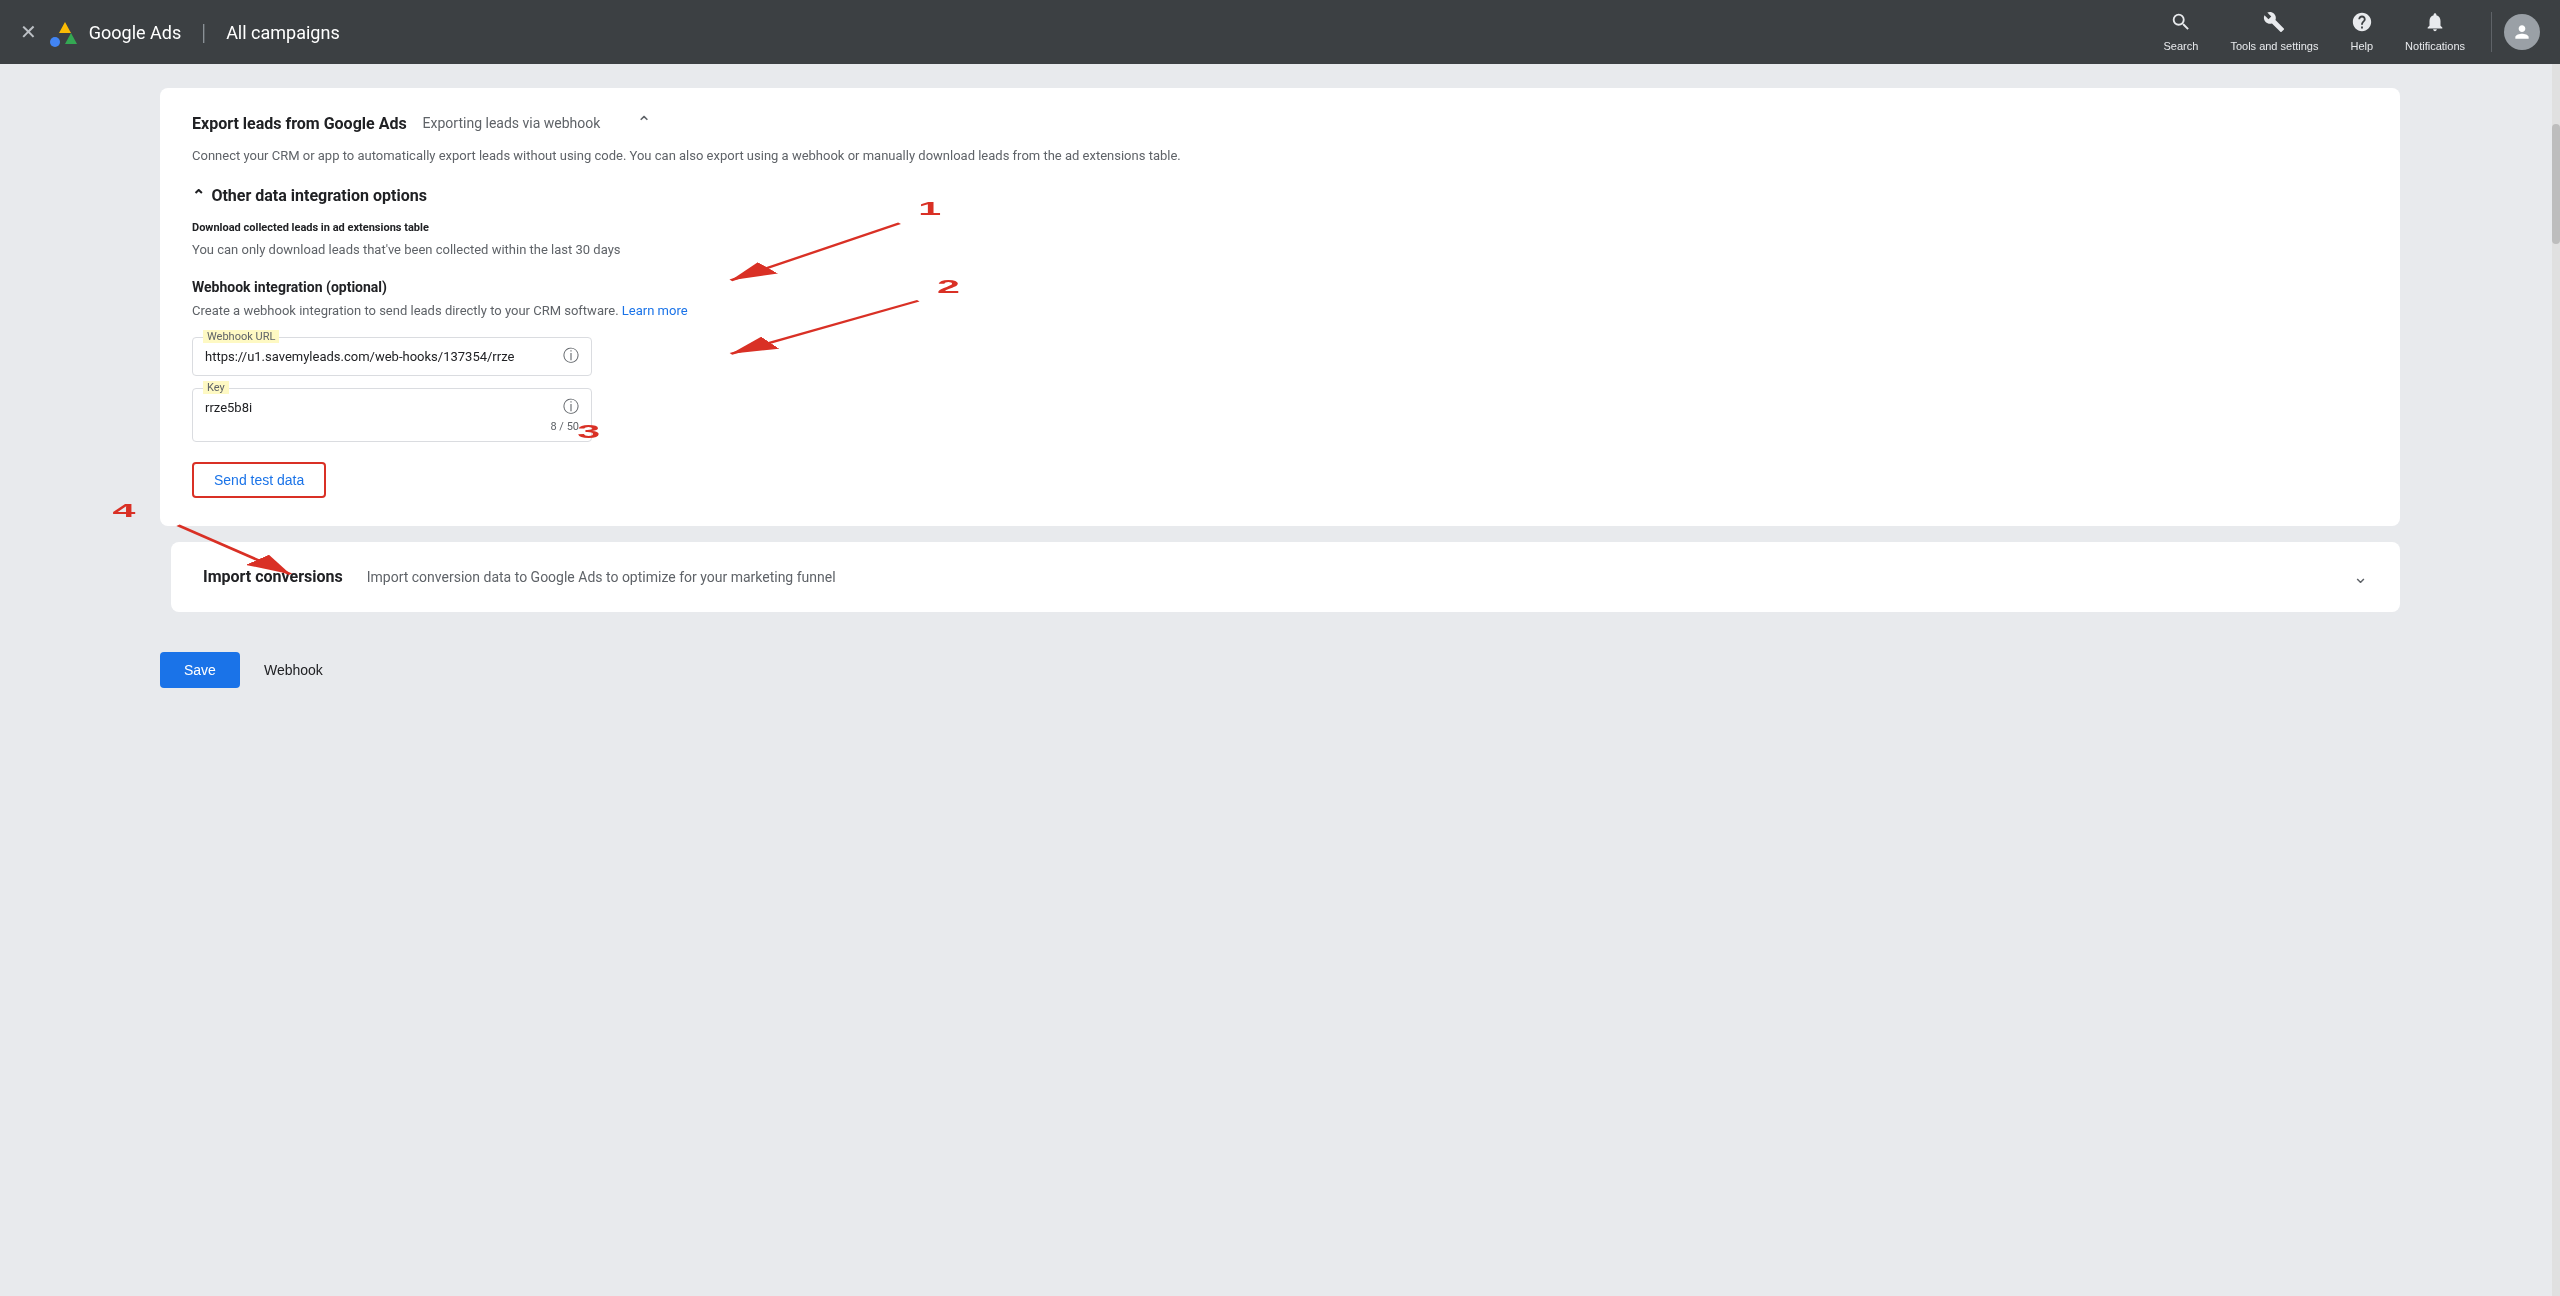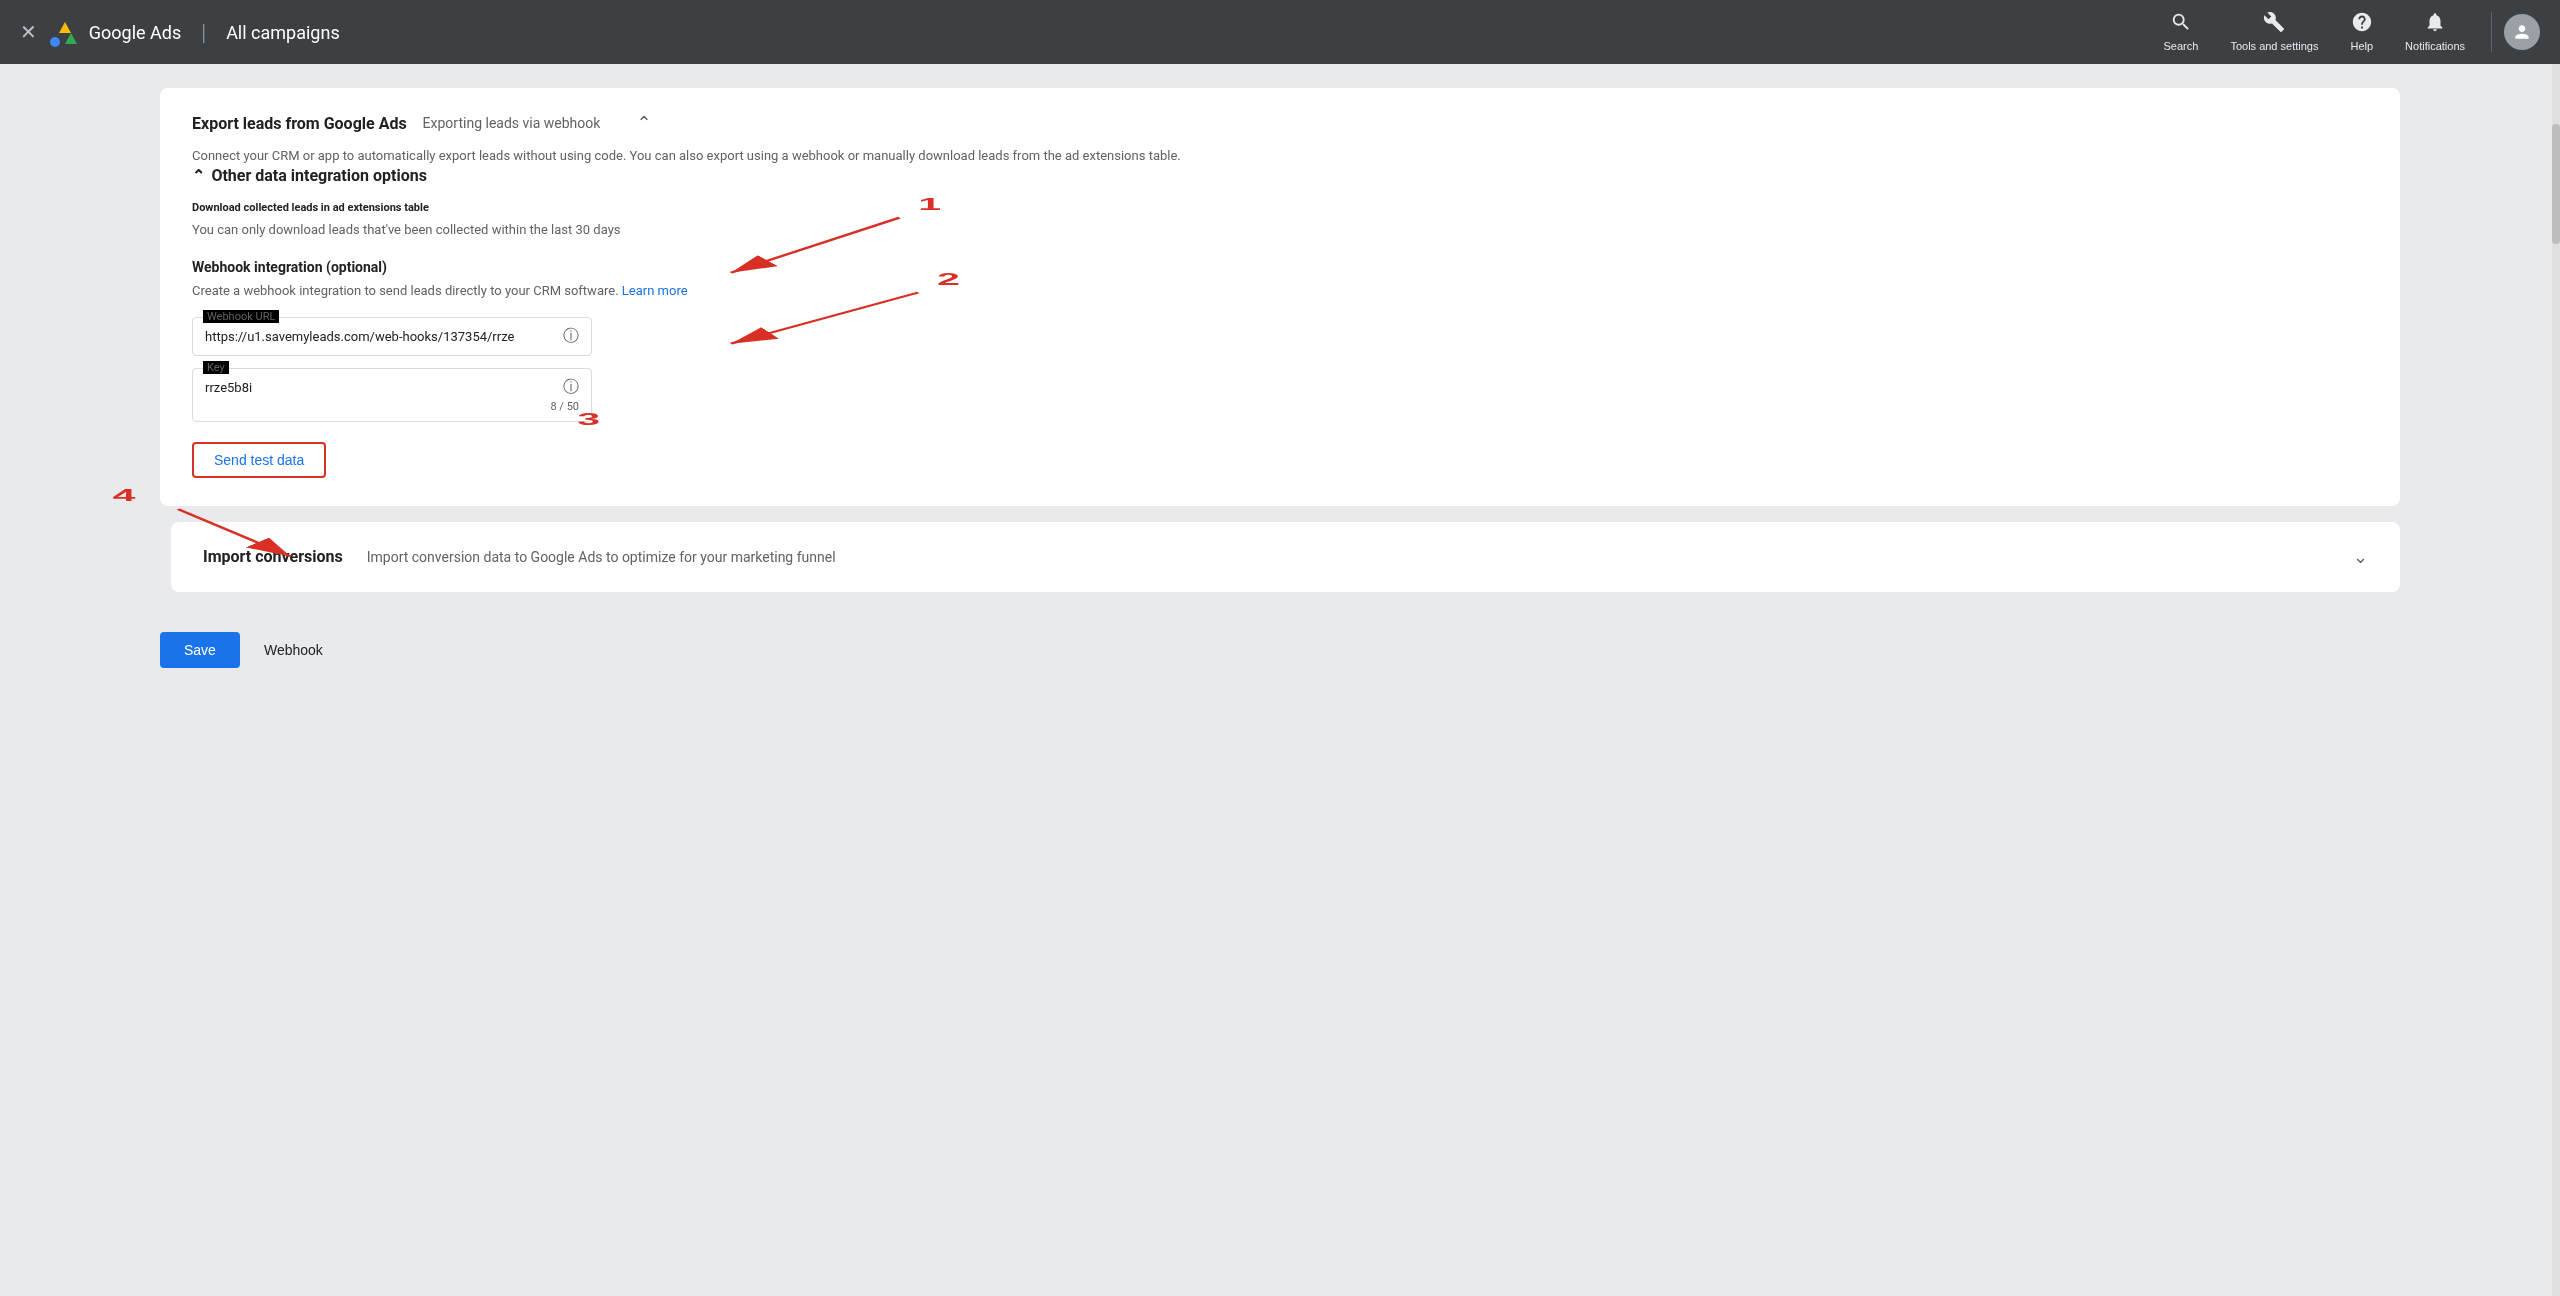--- a/index.html
+++ b/index.html
@@ -139,20 +139,21 @@
     .collapse-btn {
       background: none;
       border: none;
       cursor: pointer;
       color: #5f6368;
       font-size: 18px;
     }
     .card-description {
       font-size: 13px;
       color: #5f6368;
+      margin-bottom: 20px;
       line-height: 1.5;
     }
 
     
     .section-toggle {
       display: flex;
       align-items: center;
       gap: 6px;
       font-size: 14px;
       font-weight: 700;
@@ -204,21 +205,21 @@
       padding: 8px 12px 8px 12px;
       margin-bottom: 12px;
       max-width: 400px;
     }
     .field-label {
       font-size: 11px;
       color: #5f6368;
       position: absolute;
       top: -8px;
       left: 10px;
-      background: #000000;
+      background: #fef9c3;
       padding: 0 4px;
     }
     .field-input-row {
       display: flex;
       align-items: center;
       gap: 8px;
     }
     .field-value {
       font-size: 13px;
       color: #202124;

